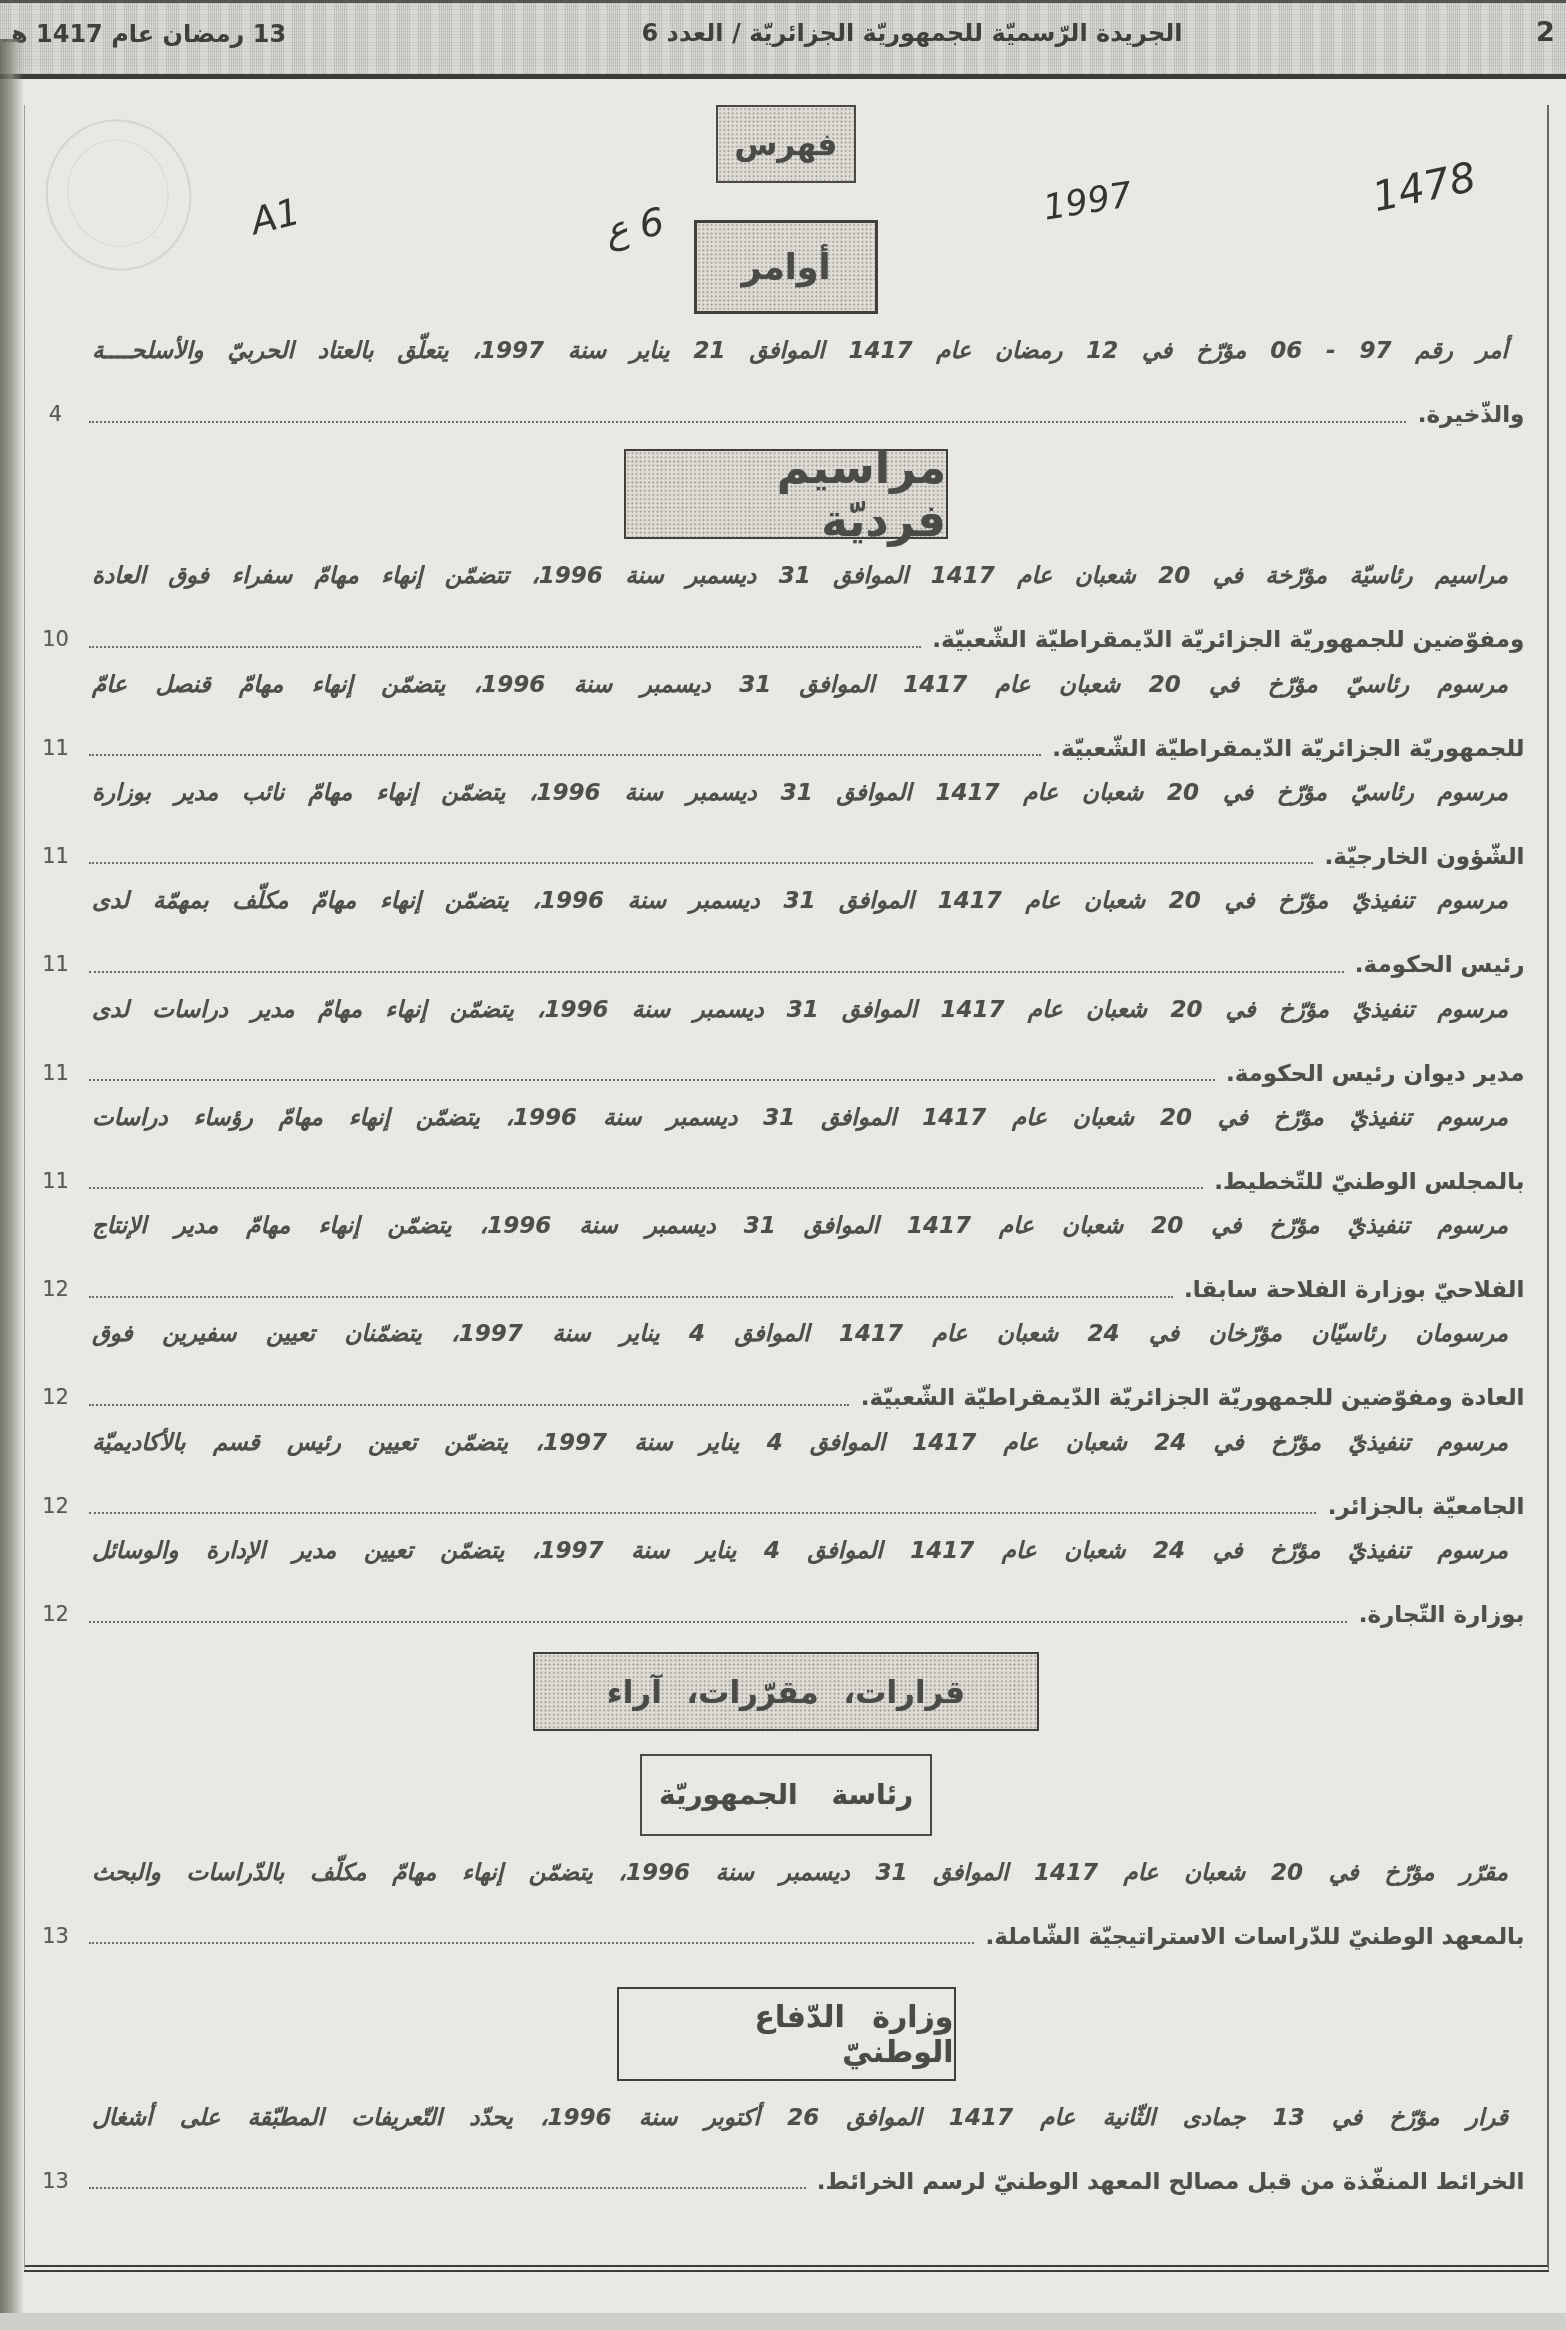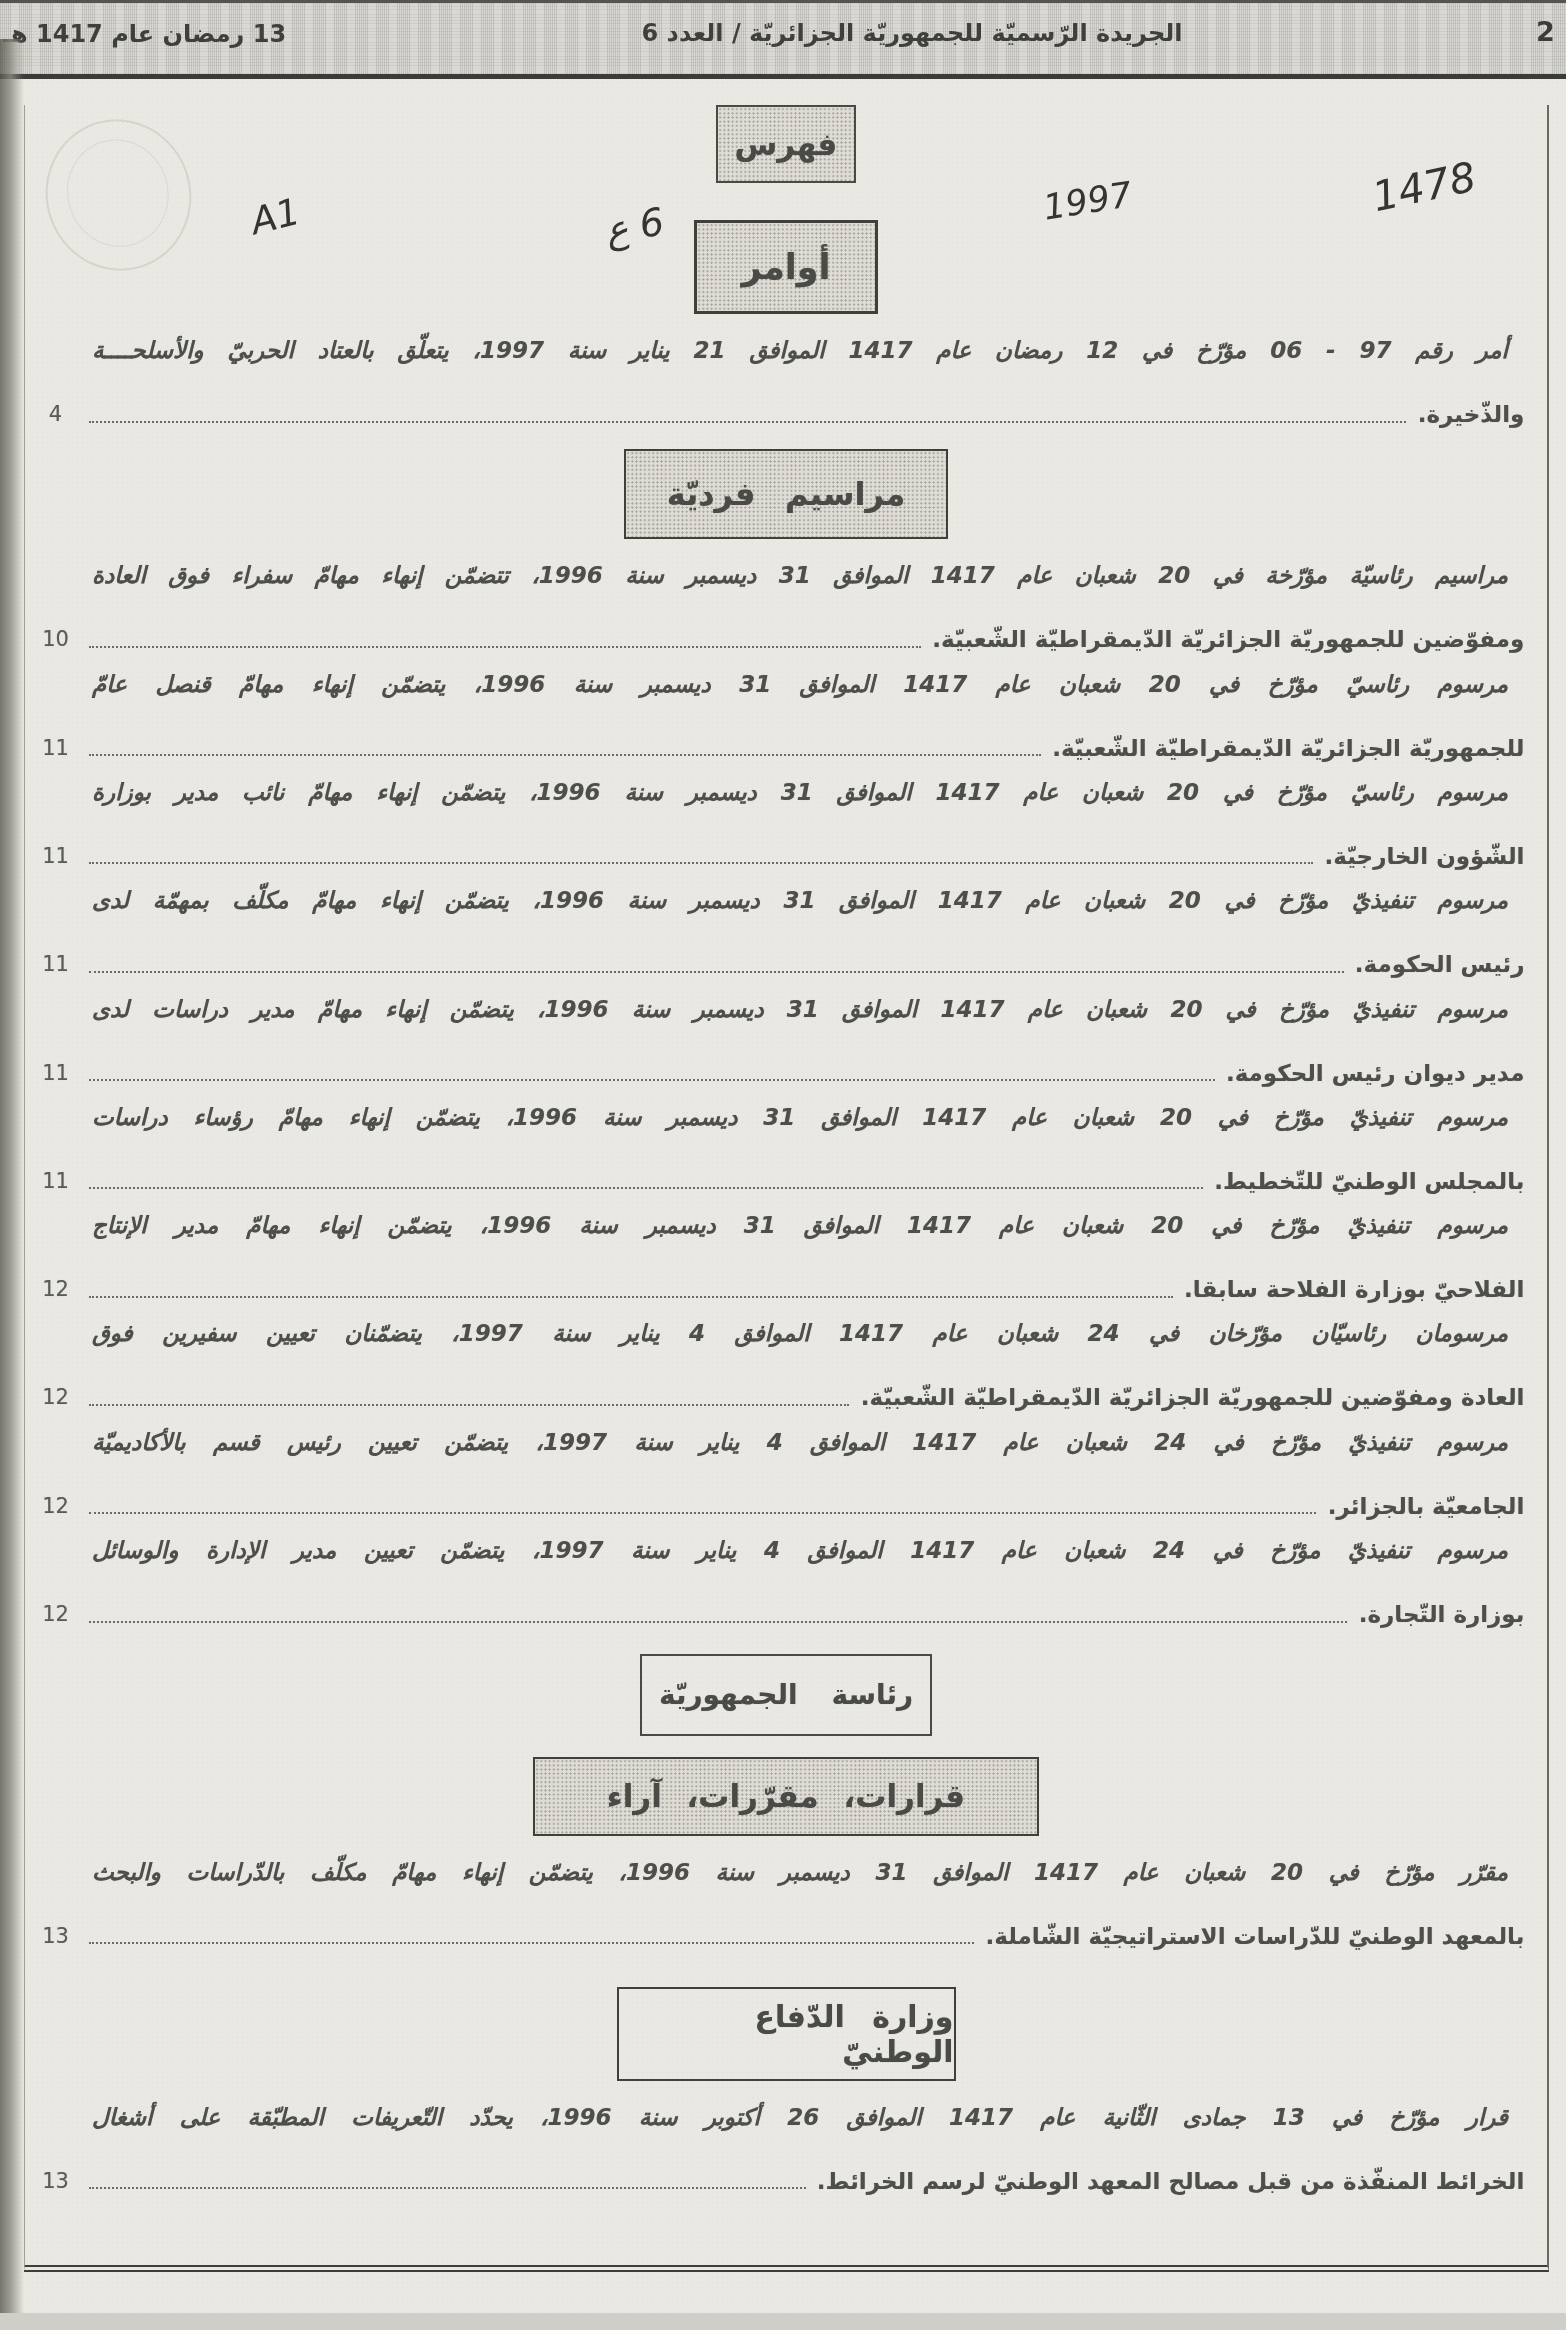--- a/index.html
+++ b/index.html
@@ -79,21 +79,21 @@
     font-weight:bold;color:#4a4a46;
     text-shadow:0 0 0.7px rgba(70,70,65,0.55);
   }
   .dottedbg{
     background-color:#dedcd5;
     background-image:radial-gradient(circle, rgba(75,75,68,0.38) 0.9px, transparent 1.2px);
     background-size:4.2px 4.2px;
   }
   .box-fihris{width:136px;height:74px;margin:26px auto 0;border:2.1px solid #4a4a44;font-size:31px;}
   .box-awamir{width:178px;height:88px;margin:37px auto 0;border:3.5px solid #403f3a;font-size:35px;}
-  .box-marasim{width:320px;height:86px;margin:18.4px auto 0;border:2.8px solid #403f3a;font-size:32px;word-spacing:18.4px;}
+  .box-marasim{width:320px;height:86px;margin:18.4px auto 0;border:2.8px solid #403f3a;font-size:45px;word-spacing:18.4px;}
   .box-qararat{width:502px;height:75px;margin:21px auto 0;border:2.8px solid #403f3a;font-size:31px;word-spacing:14px;}
   .box-riasa{width:288px;height:78px;margin:22.6px auto 0;border:2.1px solid #4a4a44;font-size:28px;word-spacing:24px;background:transparent;}
   .box-difaa{width:324px;height:90px;margin:34px auto 0;border:2.8px solid #403f3a;font-size:30px;word-spacing:17px;background:transparent;padding-left:11px;}
   
   .entry{margin-top:11.3px;font-size:23px;color:#4e4e4a;font-weight:bold;text-shadow:0 0 0.7px rgba(80,80,75,0.4);}
   .entry.sp{margin-top:20px;}
   .entry .l1{
     line-height:33px;margin-bottom:31px;
     padding-right:39px;padding-left:67px;
     text-align:justify;text-align-last:justify;font-style:italic;
@@ -241,28 +241,28 @@
 
     <div class="entry">
       <div class="l1">مرسوم تنفيذيّ مؤرّخ في 24 شعبان عام 1417 الموافق 4 يناير سنة 1997، يتضمّن تعيين مدير الإدارة والوسائل</div>
       <div class="l2">
         <span class="l2t">بوزارة التّجارة.</span>
         <span class="leader"></span>
         <span class="pg">12</span>
       </div>
     </div>
 
+    <div class="secbox dottedbg box-qararat">
+      <span>قرارات، مقرّرات، آراء</span>
+    </div>
+
     <div class="secbox box-riasa">
       <span>رئاسة الجمهوريّة</span>
     </div>
 
-    <div class="secbox dottedbg box-qararat">
-      <span>قرارات، مقرّرات، آراء</span>
-    </div>
-
     <div class="entry sp">
       <div class="l1">مقرّر مؤرّخ في 20 شعبان عام 1417 الموافق 31 ديسمبر سنة 1996، يتضمّن إنهاء مهامّ مكلّف بالدّراسات والبحث</div>
       <div class="l2">
         <span class="l2t">بالمعهد الوطنيّ للدّراسات الاستراتيجيّة الشّاملة.</span>
         <span class="leader"></span>
         <span class="pg">13</span>
       </div>
     </div>
 
     <div class="secbox box-difaa">

